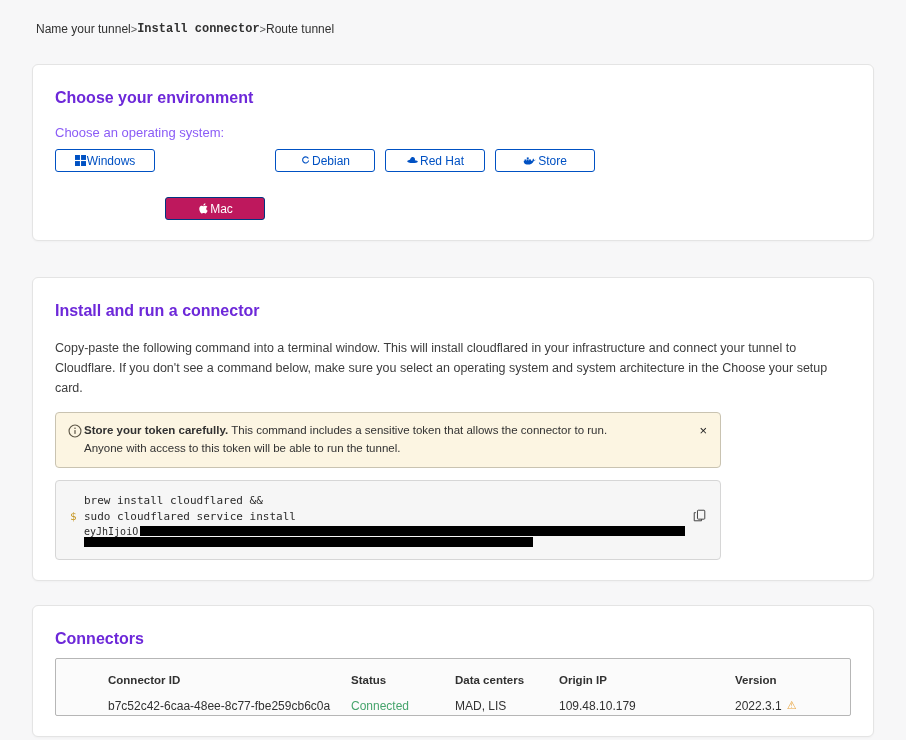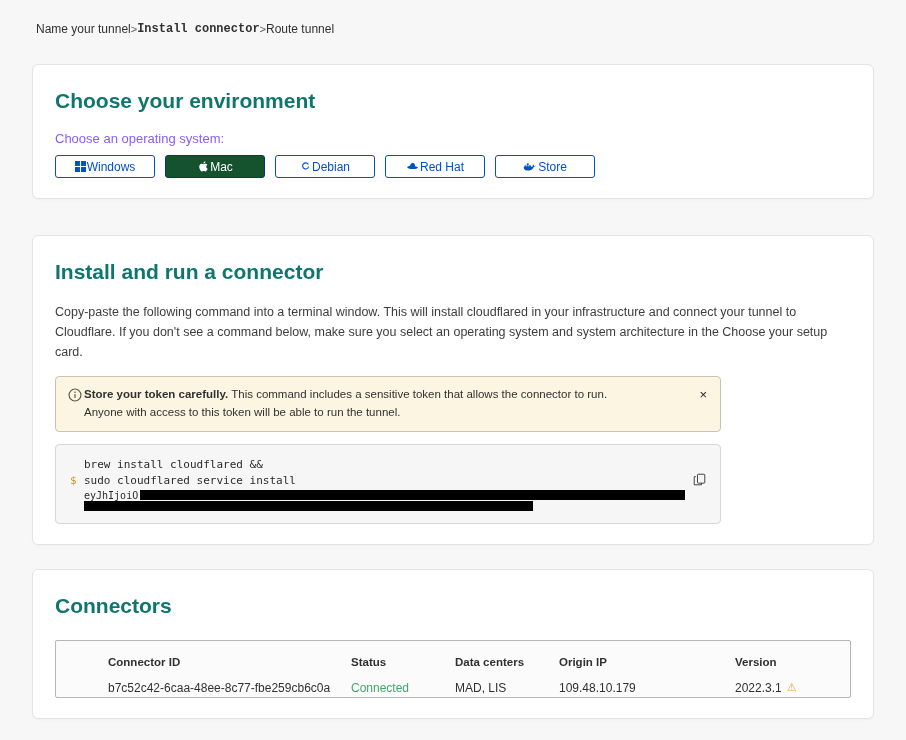--- a/index.html
+++ b/index.html
@@ -28,23 +28,23 @@
 
   
   .card {
     background: #ffffff;
     border: 1px solid #e4e4e4;
     border-radius: 6px;
     padding: 20px 22px;
     box-shadow: 0 1px 2px rgba(0,0,0,0.03);
   }
   .card-title {
-    font-size: 21px;
+    font-size: 16px;
     font-weight: bold;
-    color: #0f766e;
+    color: #6d28d9;
     margin: 4px 0 0;
   }
   .card-env { margin-bottom: 36px; }
   .card-install { margin-bottom: 24px; }
   .card-connectors { margin-bottom: 0; }
 
   
   .os-label { font-size: 13px; color: #8b5cf6; margin: 18px 0 9px; }
   .os-row { display: flex; gap: 10px; }
   .os-btn {
@@ -57,23 +57,24 @@
     padding: 0 10px;
     background: #ffffff;
     border: 1px solid #0051c3;
     border-radius: 3px;
     color: #0051c3;
     font-size: 12px;
     font-family: inherit;
     cursor: pointer;
   }
   .os-btn.selected {
-    background: #14532d;
+    background: #be185d;
     border-color: #003681;
     color: #ffffff;
+    margin-top: 48px;
   }
   .os-btn svg { display: block; flex-shrink: 0; }
 
   
   .desc {
     font-size: 12.5px;
     line-height: 1.6;
     color: #3d3d3d;
     margin: 18px 0 0;
     max-width: 805px;
@@ -129,21 +130,21 @@
     right: 12px;
     top: 26px;
     background: none;
     border: none;
     padding: 2px;
     cursor: pointer;
   }
 
   
   .conn-table {
-    margin-top: 22px;
+    margin-top: 10px;
     background: #fbfbfb;
     border: 1px solid #b6b6b6;
     border-radius: 2px;
     padding: 15px 16px 2px 52px;
   }
   .t-head, .t-row {
     display: grid;
     grid-template-columns: 243px 104px 104px 176px 1fr;
     align-items: center;
   }

